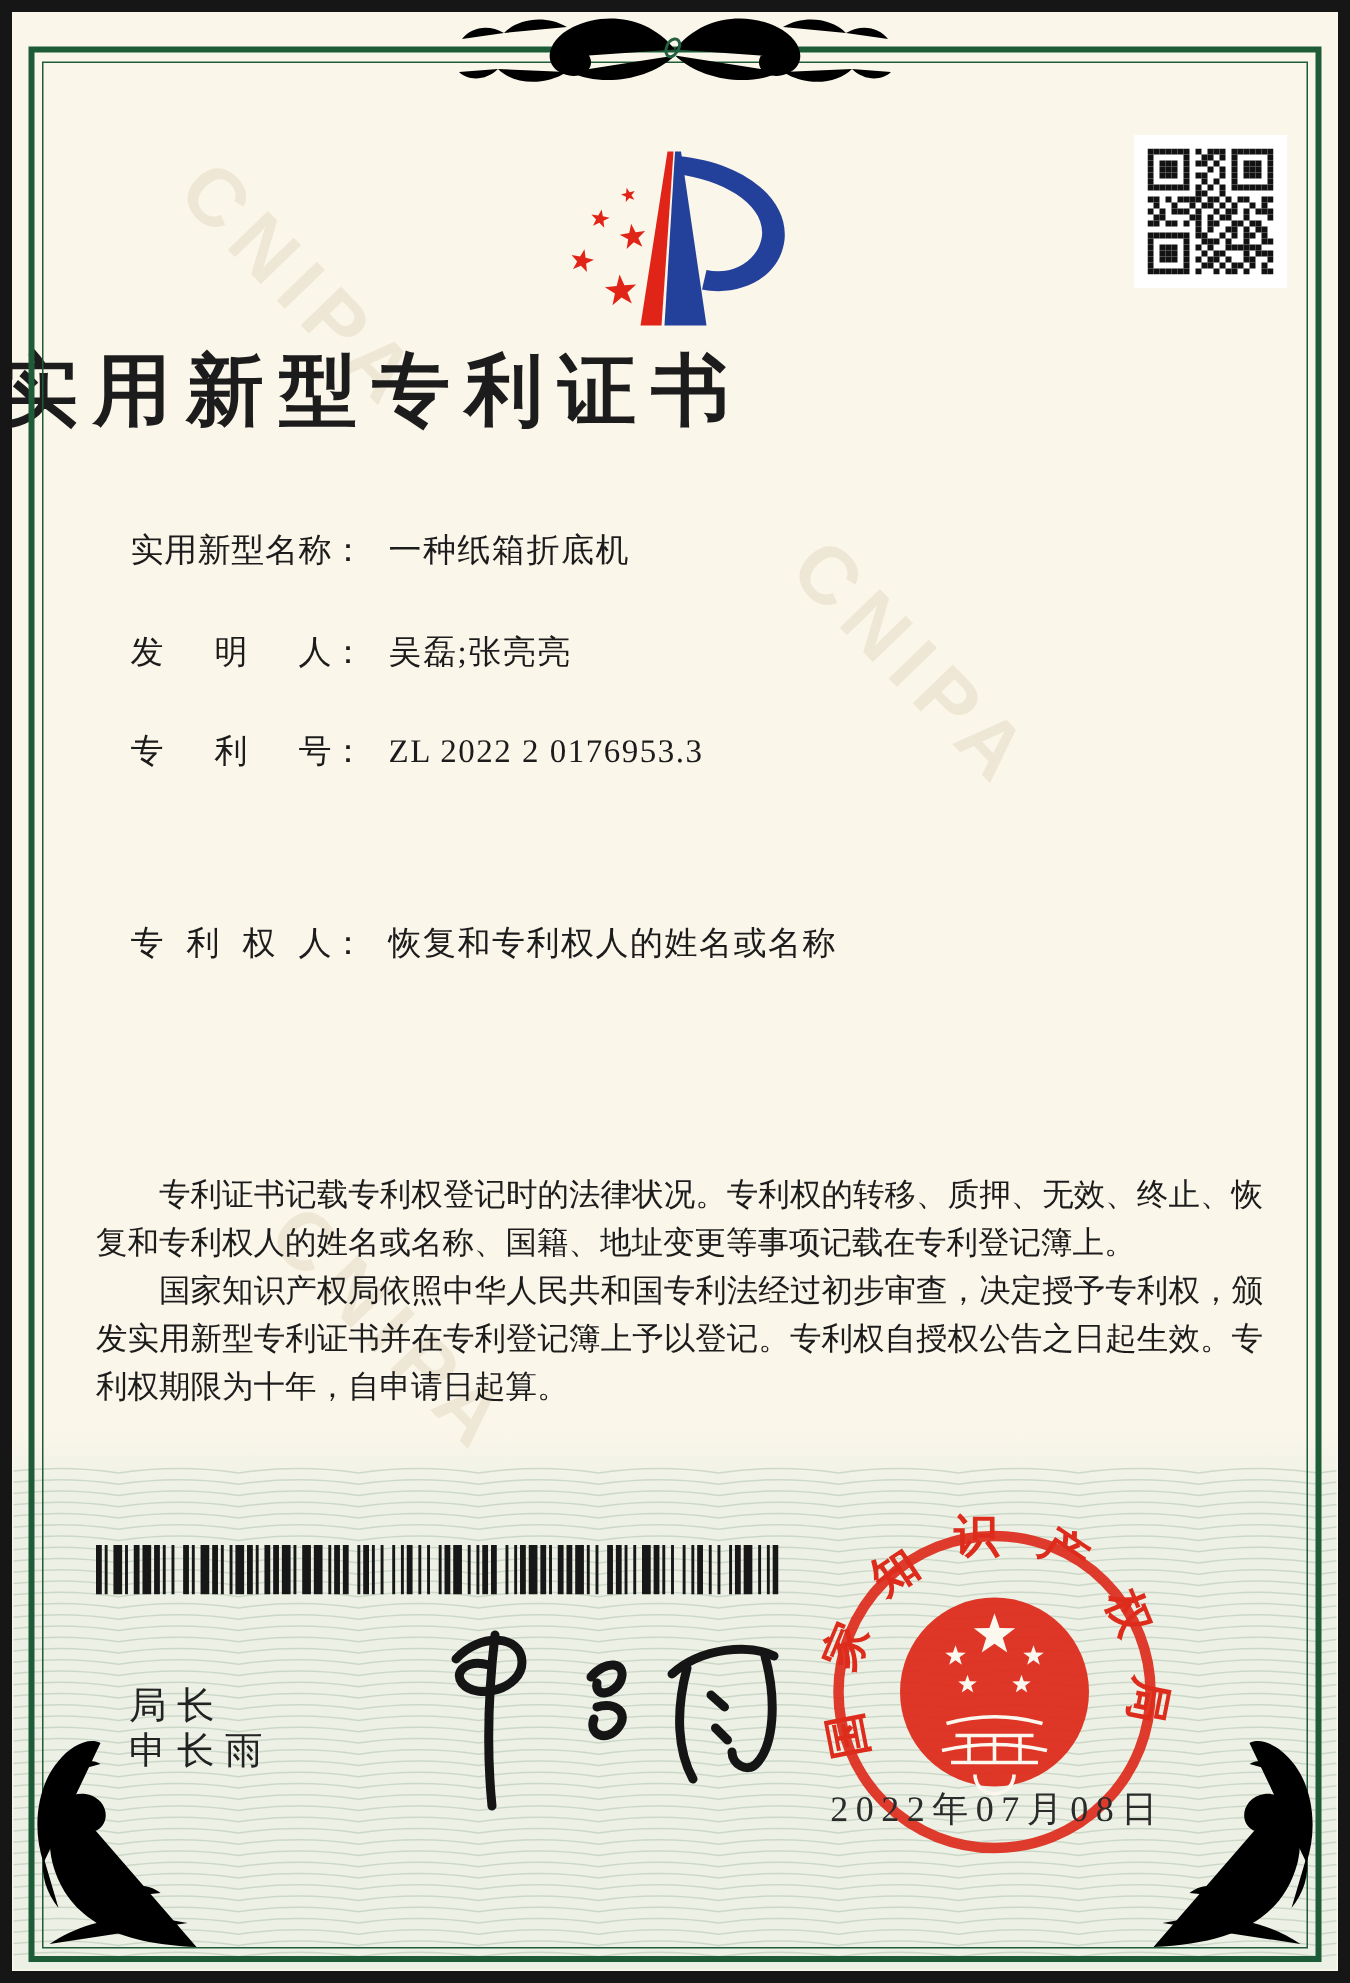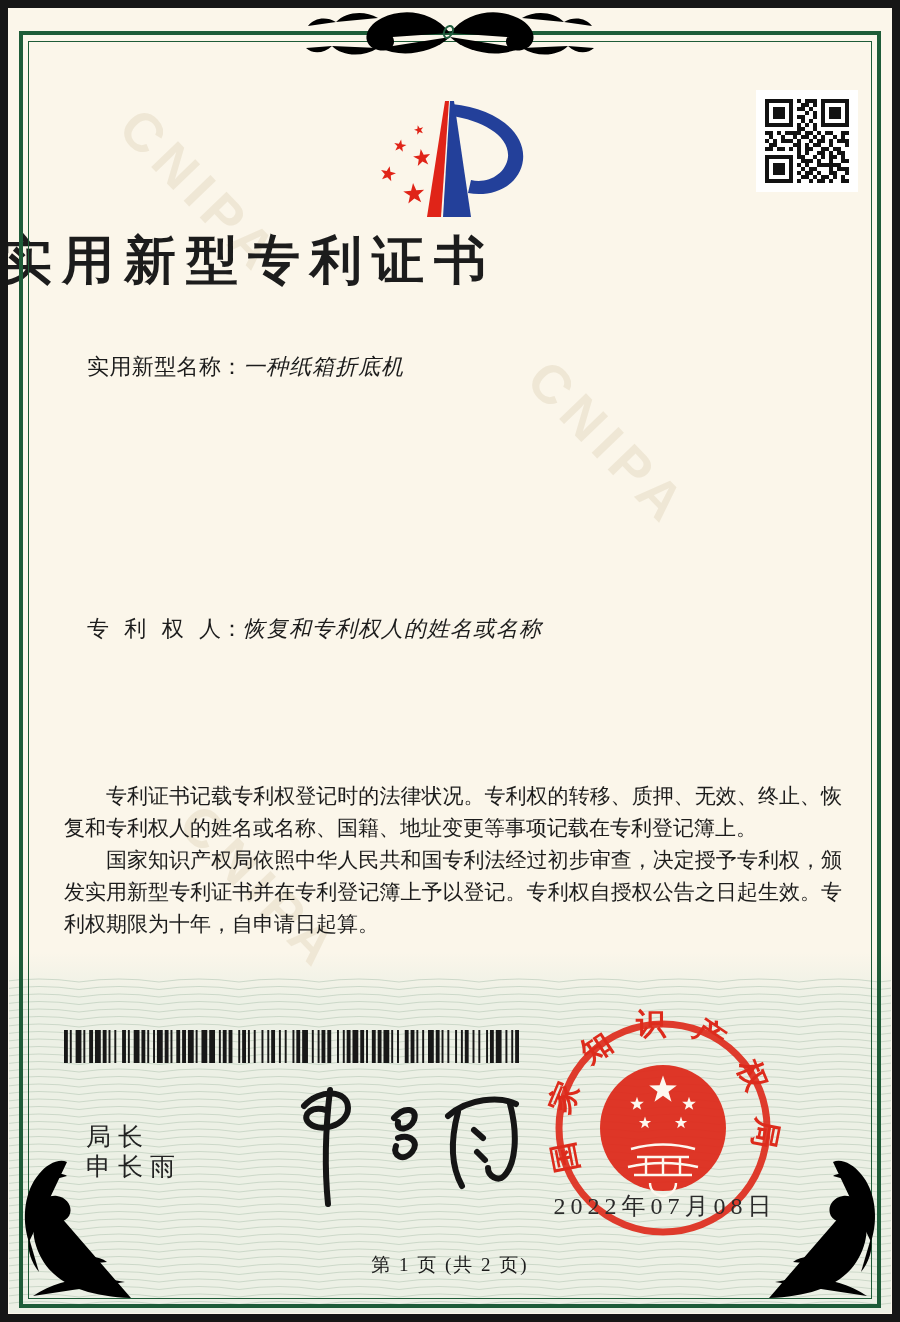--- a/index.html
+++ b/index.html
@@ -24,21 +24,21 @@
   .cert-no{position:absolute;left:64px;top:88px;font-size:22px;letter-spacing:3px;z-index:3;}
   .logo{position:absolute;left:330px;top:94px;z-index:3;}
   .qr-box{position:absolute;left:756px;top:90px;width:102px;height:102px;background:#fff;
           z-index:3;display:flex;align-items:center;justify-content:center;}
   .title{position:absolute;left:0;right:0;top:226px;text-align:left;font-size:52px;
          font-weight:bold;letter-spacing:10px;z-index:3;}
   
   .field-row{position:absolute;left:64px;font-size:22px;z-index:3;white-space:nowrap;}
   .flabel{display:inline-block;width:134px;text-align:justify;text-align-last:justify;vertical-align:bottom;margin-left:23px;}
   .colon{display:inline-block;}
-  .fvalue{margin-left:0;letter-spacing:1px;font-style:italic;}
+  .fvalue{margin-left:16px;letter-spacing:1px;}
   .grant-no{position:absolute;left:404px;top:0;}
   
   .body-text{position:absolute;left:64px;right:58px;top:780px;z-index:3;font-size:21px;
              line-height:32px;text-align:justify;}
   .body-text p{margin:0;text-indent:2em;}
   
   .barcode{position:absolute;left:64px;top:1030px;z-index:3;}
   #barcode rect{fill:#171717;}
   .signer-title{position:absolute;left:86px;top:1120px;font-size:25px;letter-spacing:7px;z-index:3;
                 font-family:"Liberation Sans","DejaVu Sans",sans-serif;color:#222;}
@@ -401,20 +401,26 @@
         <rect x="76" y="80" width="4" height="4"></rect>
         <rect x="80" y="80" width="4" height="4"></rect>
       </svg>
   </div>
 
   <div class="title">实用新型专利证书</div>
 
   <div class="field-row" style="top:352px;">
     <span class="flabel">实用新型名称</span><span class="colon">：</span><span class="fvalue">一种纸箱折底机</span>
   </div>
+  <div class="field-row" style="top:420px;">
+    <span class="flabel">发明人</span><span class="colon">：</span><span class="fvalue">吴磊;张亮亮</span>
+  </div>
+  <div class="field-row" style="top:486px;">
+    <span class="flabel">专利号</span><span class="colon">：</span><span class="fvalue">ZL 2022 2 0176953.3</span>
+  </div>
   <div class="field-row" style="top:614px;">
     <span class="flabel">专利权人</span><span class="colon">：</span><span class="fvalue">恢复和专利权人的姓名或名称</span>
   </div>
 
 
   <div class="body-text">
     <p>专利证书记载专利权登记时的法律状况。专利权的转移、质押、无效、终止、恢复和专利权人的姓名或名称、国籍、地址变更等事项记载在专利登记簿上。</p>
     <p>国家知识产权局依照中华人民共和国专利法经过初步审查，决定授予专利权，颁发实用新型专利证书并在专利登记簿上予以登记。专利权自授权公告之日起生效。专利权期限为十年，自申请日起算。</p>
   </div>
 
@@ -528,15 +534,14 @@
       <path d="M103,150 L103,167 M120,150 L120,167 M137,150 L137,167"></path>
       <path d="M107,175 a13,13 0 0 0 26,0"></path>
     </g>
     <path id="sealArc" d="M67,193 A92,92 0 1 1 173,193" fill="none"></path>
     <text font-size="30" font-weight="bold" fill="#dd2b1c" letter-spacing="24" font-family="Liberation Serif, serif" text-anchor="middle">
       <textPath href="#sealArc" startOffset="50%">国家知识产权局</textPath>
     </text>
     <text x="122" y="206" font-size="24" fill="#2b2b2b" letter-spacing="5" text-anchor="middle" font-family="Liberation Serif, serif">2022年07月08日</text>
   </svg>
 
-  <div class="footer">第 1 页 (共 2 页)</div>
 
 </div>
 
 </body></html>

